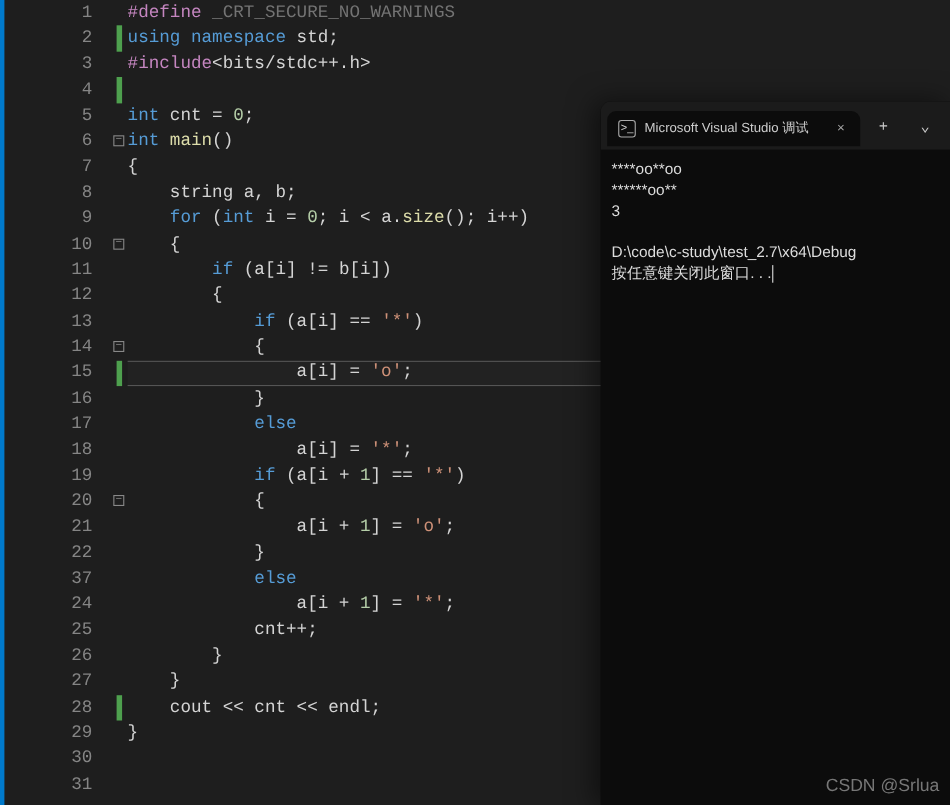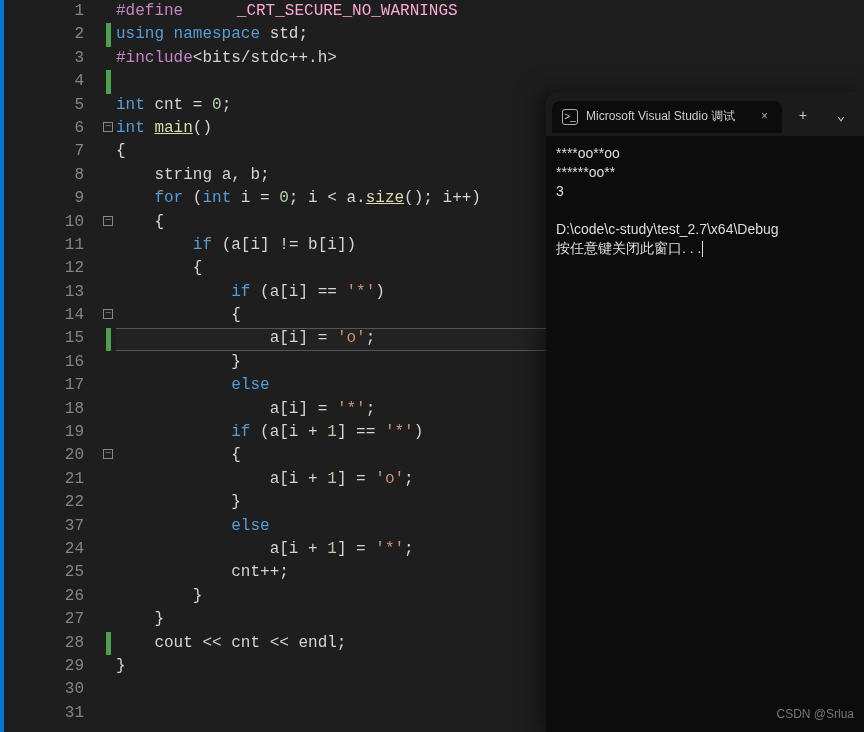--- a/index.html
+++ b/index.html
@@ -51,26 +51,26 @@
   position:absolute;
   left:0; right:0;
   height:23.4px;
   border-top:1px solid #555;
   border-bottom:1px solid #555;
   background:rgba(255,255,255,0.02);
 }
 .kw { color:#569cd6; }
 .str { color:#ce9178; }
 .num { color:#b5cea8; }
-.fn { color:#dcdcaa;text-decoration:underline; }
+.fn { color:#dcdcaa; }
 .op { color:#d4d4d4; }
 .pp { color:#c586c0; }
 .ident { color:#d4d4d4; }
 .punc { color:#d4d4d4; }
-.macro { color:#f9a8d4;margin-left:44px; }
+.macro { color:#737373; }
 
 .terminal {
   position:absolute;
   left:546px; top:92px;
   width:318px; height:640px;
   background:#0c0c0c;
   border-radius:10px 0 0 0;
   box-shadow:-6px 0 24px rgba(0,0,0,0.5);
   overflow:hidden;
 }
@@ -120,21 +120,21 @@
   font-size:14px;
   color:#ddd;
   line-height:19px;
   white-space:pre;
 }
 .caret { display:inline-block; width:1px; height:16px; background:#ddd; vertical-align:middle; margin-left:1px;}
 .watermark {
   position:absolute;
   right:10px; bottom:6px;
   color:#777;
-  font-size:12px;
+  font-size:16px;
   font-family:"Segoe UI",sans-serif;
 }
 .side-bar {
   position:absolute;
   left:0; top:0; bottom:0; width:4px;
   background:#007acc;
 }
 </style>
 </head>
 <body>

